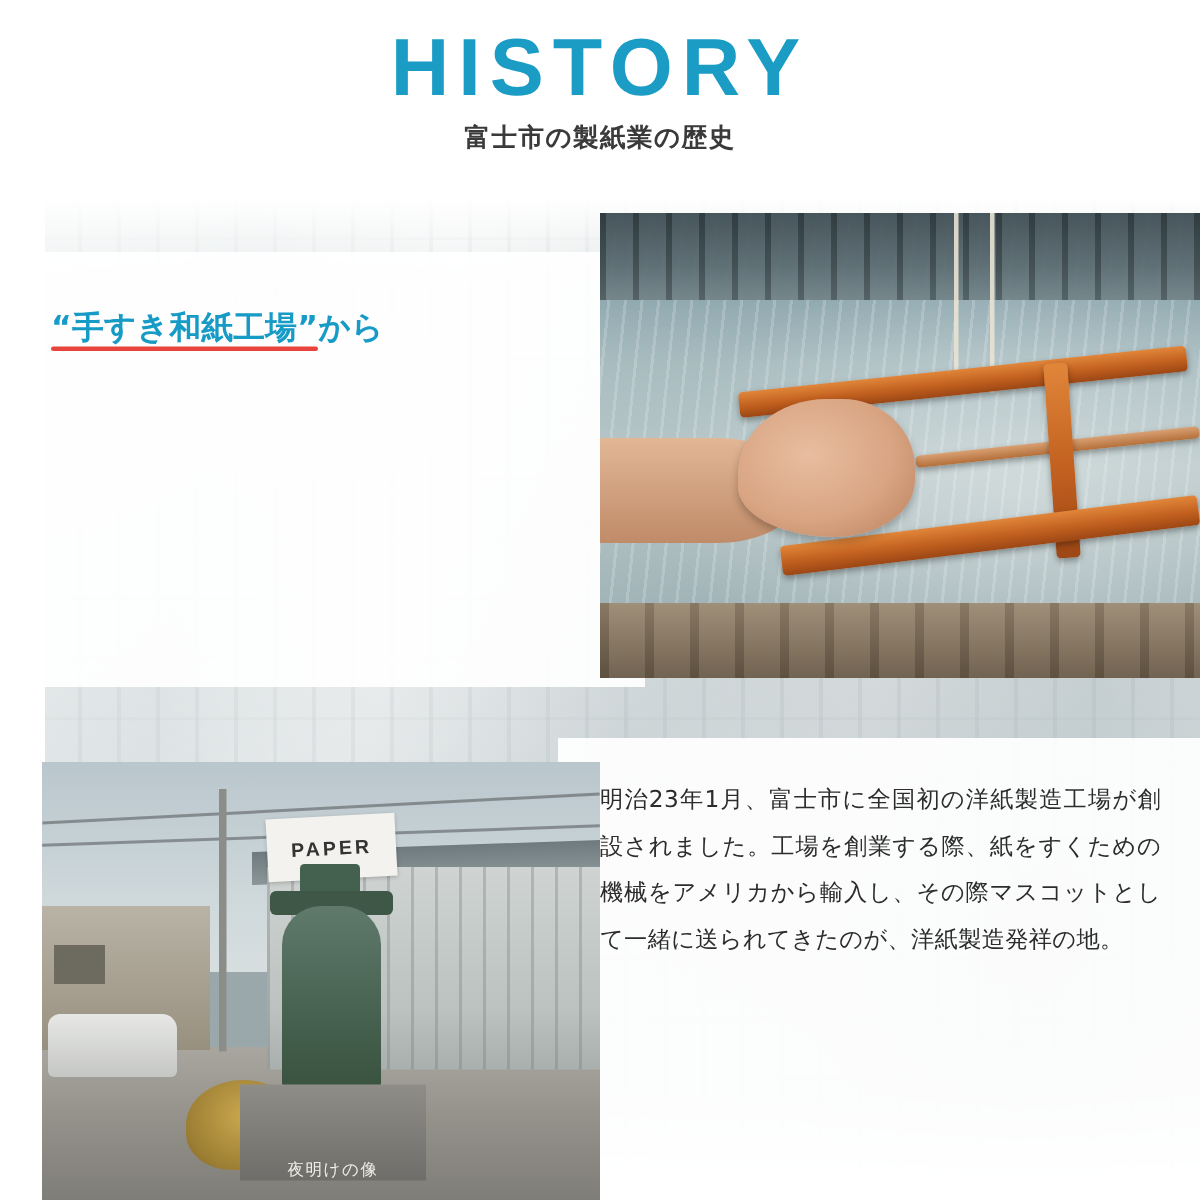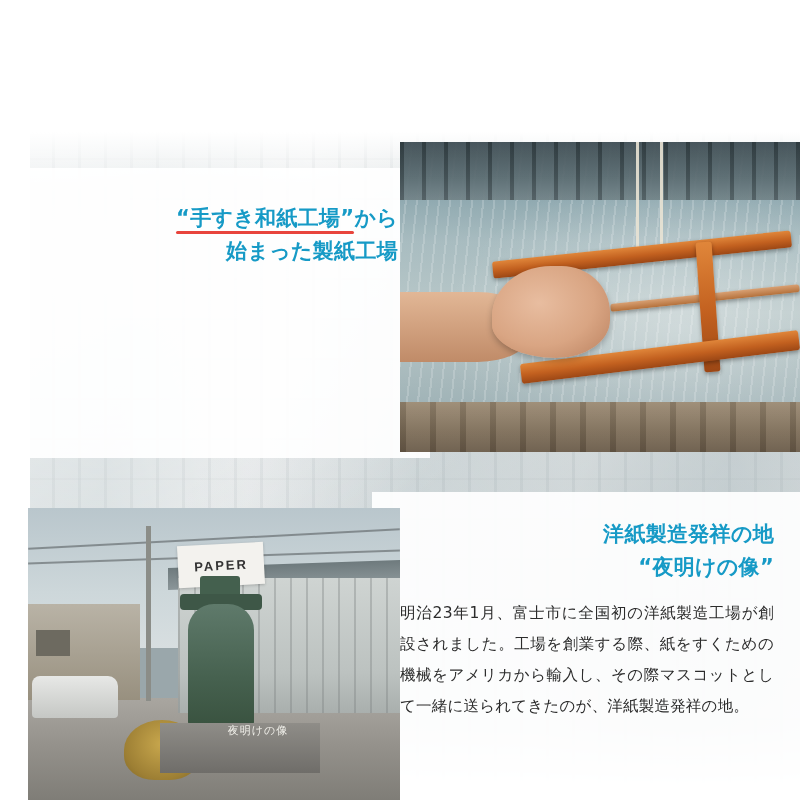--- a/index.html
+++ b/index.html
@@ -113,21 +113,20 @@
     padding: 34px 32px 30px 34px;
   }
   .card-head {
     margin: 0 0 14px 0;
     font-size: 21px;
     line-height: 33px;
     font-weight: bold;
     color: #169ac6;
     font-family: "DejaVu Sans", sans-serif;
     letter-spacing: 0.3px;
-    text-align: right;
   }
   .card-head .underline-wrap {
     position: relative;
     display: inline-block;
   }
   .card-head .underline-wrap::after {
     content: "";
     position: absolute;
     left: 0;
     right: 0;
@@ -326,26 +325,25 @@
     border-radius: 4px;
   }
   .st-hat-top {
     position: absolute;
     left: 172px; top: 68px; width: 40px; height: 22px;
     background: #44604e;
     border-radius: 3px;
   }
   .st-pedestal {
     position: absolute;
-    left: 132px; top: 215px; width: 124px; height: 50px;
+    left: 132px; top: 215px; width: 124px; height: 64px;
     background: linear-gradient(180deg, #8f8d88 0%, #6f6d69 100%);
     display: flex;
-    align-items: flex-start;
+    align-items: flex-end;
     justify-content: center;
-    padding-left: 36px;
   }
   .st-pedestal-text {
     font-size: 11px;
     color: #f0efe9;
     font-family: "DejaVu Sans", sans-serif;
     letter-spacing: 1px;
   }
   .st-car {
     position: absolute;
     left: 4px; top: 168px; width: 86px; height: 42px;
@@ -382,40 +380,43 @@
 
 <div class="page">
 
   <div class="bg-band">
     <div class="bg-photo"></div>
     <div class="bg-fade-top"></div>
     <div class="bg-fade-bottom"></div>
   </div>
   <div class="side-white-left"></div>
 
+  <div class="header">
+    <h1 class="header-title">HISTORY</h1>
+    <p class="header-sub">富士市の製紙業の歴史</p>
+  </div>
 
   <div class="photo" id="photo-papermaking">
     <div class="pm-water"></div>
     <div class="pm-darkband"></div>
     <div class="pm-rope pm-rope-1"></div>
     <div class="pm-rope pm-rope-2"></div>
     <div class="pm-bar pm-bar-a"></div>
     <div class="pm-bar pm-bar-d"></div>
     <div class="pm-bar pm-bar-c"></div>
     <div class="pm-bar pm-bar-b"></div>
     <div class="pm-arm"></div>
     <div class="pm-hand"></div>
     <div class="pm-wood-bottom"></div>
   </div>
 
   <div class="card" id="card-history-1">
     <div class="card-inner">
       <h2 class="card-head">
         <span class="underline-wrap">“手すき和紙工場”</span><span>から</span><br>
-        <span>始まった製紙工場</span>
       </h2>
     </div>
   </div>
 
   <div class="photo" id="photo-statue">
     <div class="st-sky"></div>
     <div class="st-ground"></div>
     <div class="st-roof"></div>
     <div class="st-building"></div>
     <div class="st-house"></div>
@@ -430,21 +431,17 @@
     <div class="st-statue"></div>
     <div class="st-car"></div>
     <div class="st-bush"></div>
     <div class="st-pedestal">
       <span class="st-pedestal-text">夜明けの像</span>
     </div>
   </div>
 
   <div class="card" id="card-history-2">
     <div class="card-inner">
-      <h2 class="card-head">
-        <span>洋紙製造発祥の地</span><br>
-        <span>“夜明けの像”</span>
-      </h2>
       <p class="card-body">明治23年1月、富士市に全国初の洋紙製造工場が創設されました。工場を創業する際、紙をすくための機械をアメリカから輸入し、その際マスコットとして一緒に送られてきたのが、洋紙製造発祥の地。</p>
     </div>
   </div>
 
 </div>
 
 </body></html>

